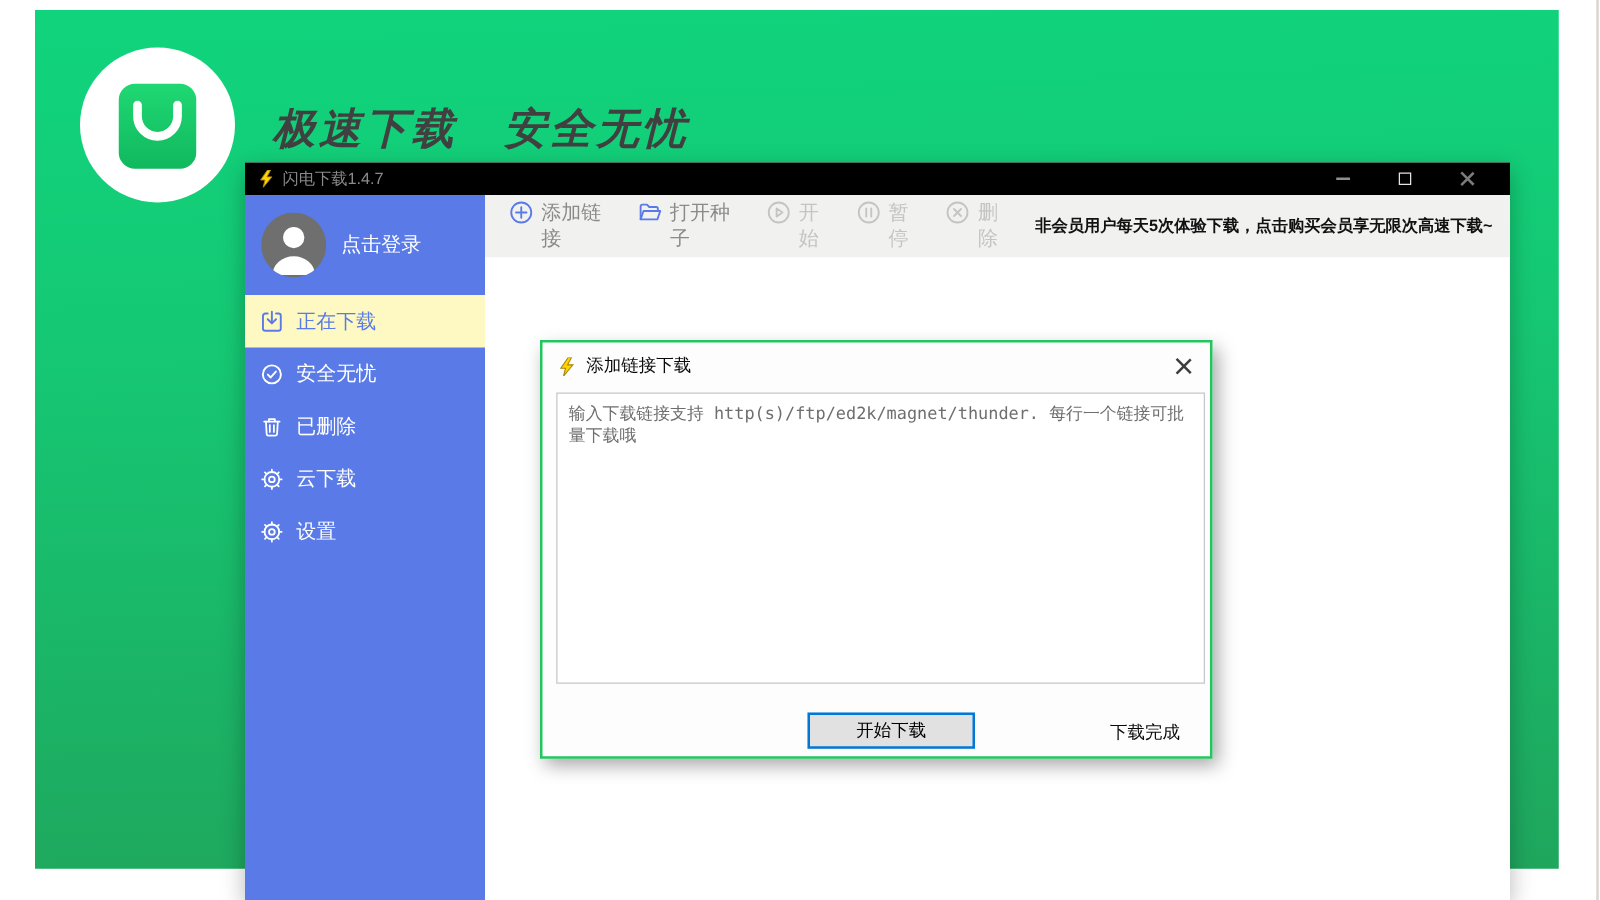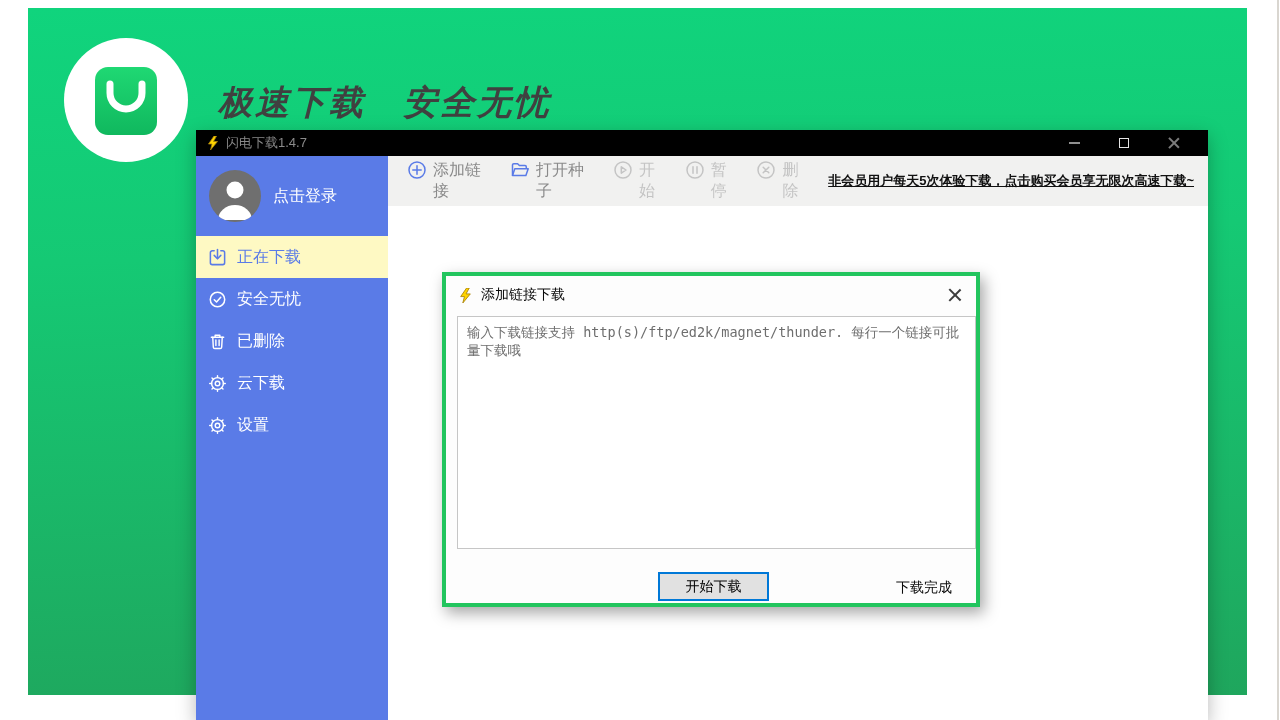--- a/index.html
+++ b/index.html
@@ -66,47 +66,46 @@
 
   
   .right-col { flex:1; display:flex; flex-direction:column; min-width:0; }
   .toolbar {
     height:50px; background:#f1f1f0; display:flex; align-items:center;
     padding:0 14px 0 19px; gap:15px; flex:0 0 auto;
   }
   .tb-btn { display:flex; align-items:flex-start; gap:6px; font-size:16px; color:#8a8a8a; }
   .tb-btn .tb-icon { color:#5a7be7; display:flex; }
   .tb-btn.disabled, .tb-btn.disabled .tb-icon { color:#c4c4c4; }
-  .toolbar-notice { margin-left:auto; font-size:13px; font-weight:600; color:#111111; white-space:nowrap;text-decoration:underline; }
+  .toolbar-notice { margin-left:auto; font-size:13px; font-weight:600; color:#111111; white-space:nowrap; }
   .content-area { flex:1; background:#ffffff; }
 
   
   .dialog {
     position:absolute; left:432px; top:272px; width:538px; height:335px;
-    background:#fdfdfd; border:4px solid #22c55e;
+    background:#fdfdfd; border:2px solid #22c55e;
     box-shadow:4px 6px 14px rgba(0,0,0,0.35);
-    margin-left:10px;
   }
   .dialog-titlebar { height:38px; display:flex; align-items:center; padding:0 12px; }
   .dialog-title { font-size:14px; color:#0a0a0a; margin-left:8px; }
   .dialog-close { margin-left:auto; width:18px; height:18px; position:relative; cursor:default; }
   .dialog-close:before,.dialog-close:after {
     content:""; position:absolute; left:8px; top:1px; width:1.5px; height:16px; background:#3c3c3c;
   }
   .dialog-close:before { transform:rotate(45deg); }
   .dialog-close:after  { transform:rotate(-45deg); }
   .link-textarea {
     position:absolute; left:11px; top:40px; width:519px; height:233px;
     border:1px solid #c6c6c6; background:#ffffff; resize:none; outline:none;
     font-family:"DejaVu Sans Mono","Liberation Mono",monospace;
     font-size:13.5px; color:#333; padding:7px 9px;
   }
   .link-textarea::placeholder { color:#6e6e6e; opacity:1; }
   .start-download-btn {
-    position:absolute; left:212px; top:296px; width:111px; height:29px;
+    position:absolute; left:212px; top:296px; width:134px; height:29px;
     background:#e1e1e1; border:2px solid #0078d7; font-size:14px; color:#000;
     font-family:inherit; cursor:default;
   }
   .add-cloud-link {
     position:absolute; right:24px; top:303px; font-size:14px; color:#0a0a0a; cursor:default;
   }
 </style>
 </head>
 <body>
 

